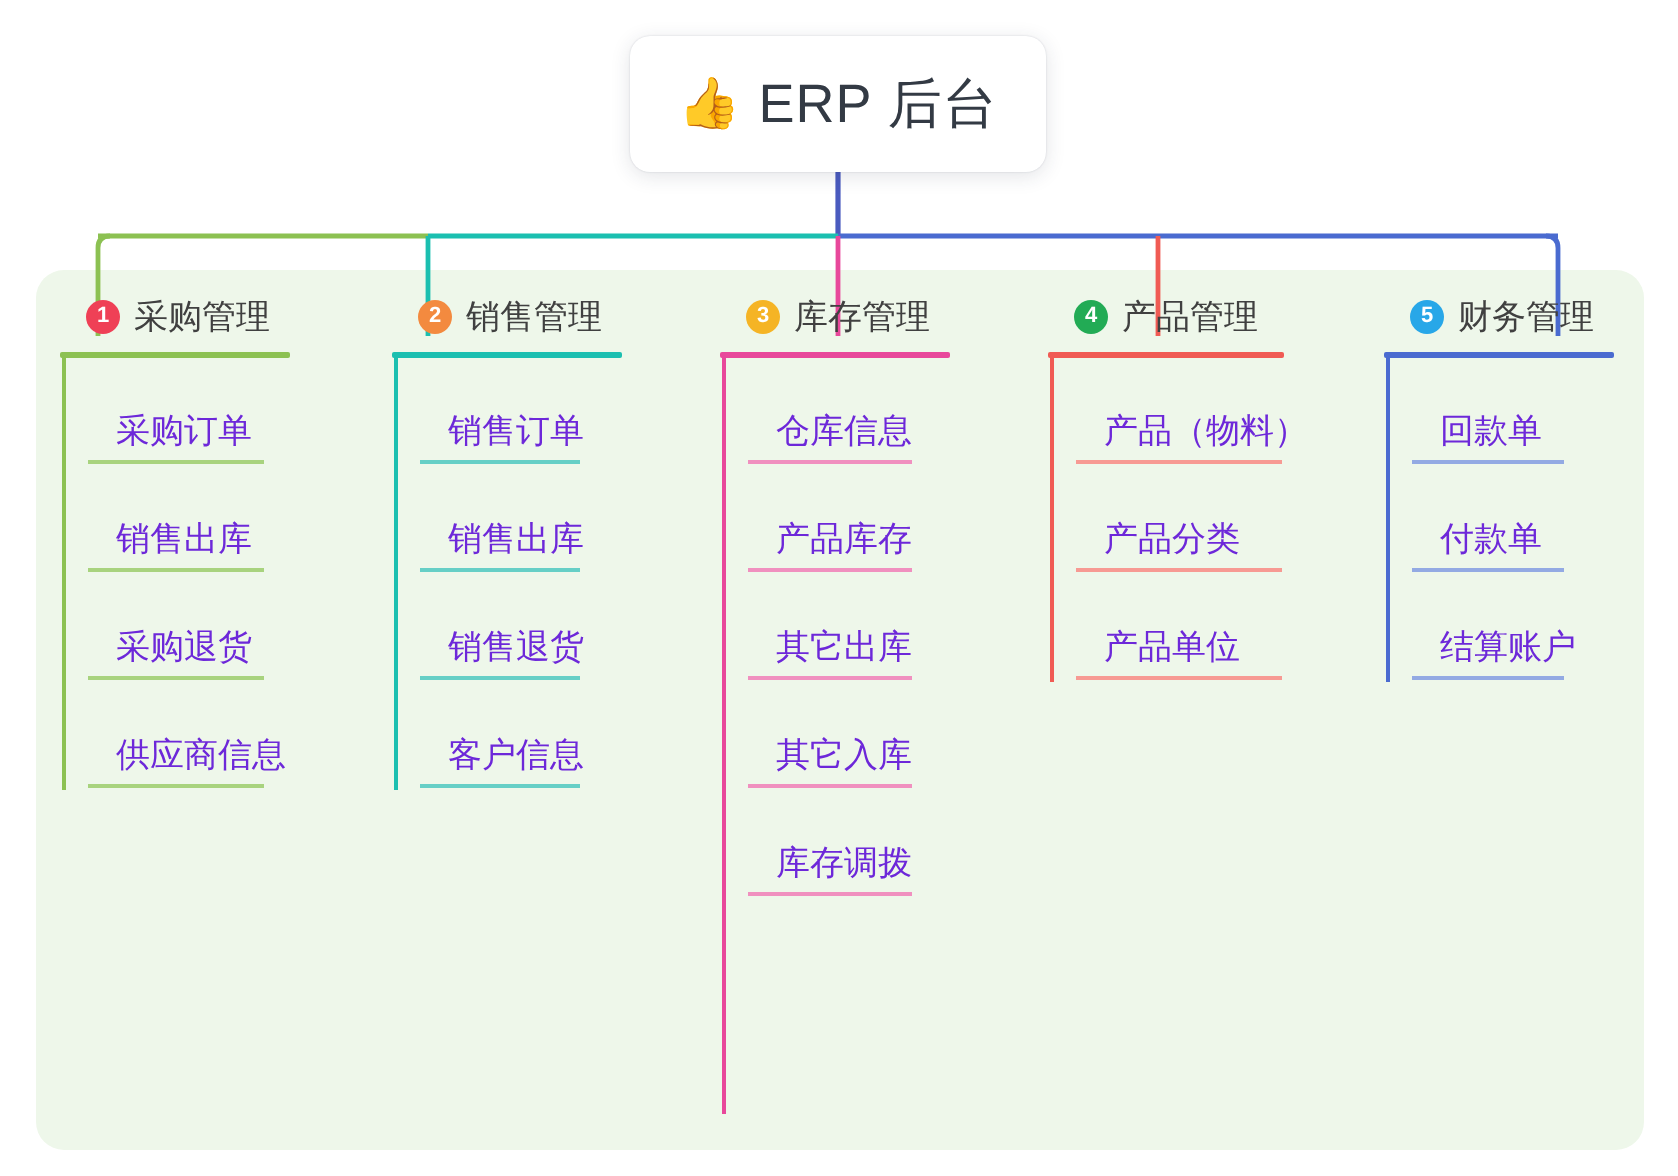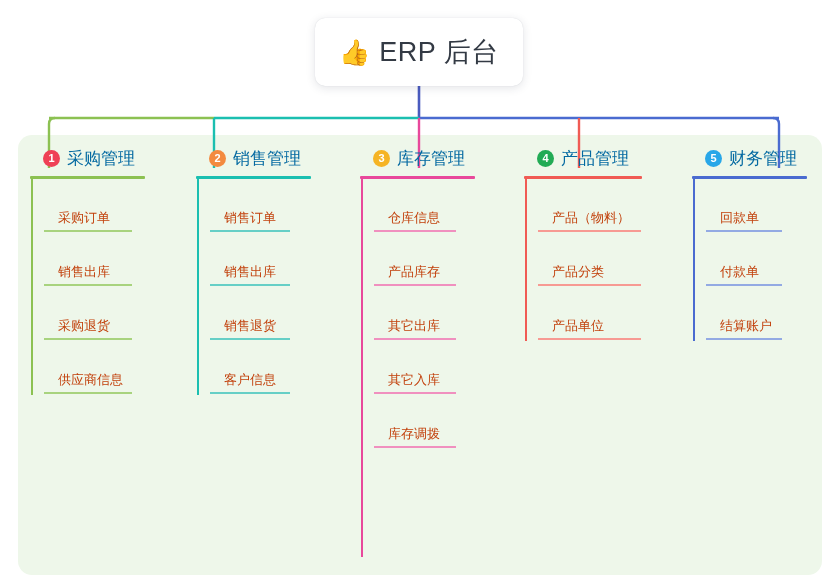--- a/index.html
+++ b/index.html
@@ -86,21 +86,21 @@
     border-radius: 50%;
     color: #ffffff;
     font-size: 11px;
     line-height: 17px;
     text-align: center;
     font-weight: bold;
     flex: 0 0 auto;
   }
   .branch-title {
     font-size: 17px;
-    color: #0369a1;
+    color: #404040;
     white-space: nowrap;
   }
   .branch-underline {
     height: 3px;
     border-radius: 1px;
     margin-top: 6px;
   }
 
   
   .leaves {
@@ -115,22 +115,22 @@
     width: 2px;
   }
   .leaf {
     position: relative;
     height: 54px;
   }
   .leaf-text {
     position: absolute;
     left: 14px;
     bottom: 9px;
-    font-size: 13px;
-    color: #c2410c;
+    font-size: 17px;
+    color: #6d28d9;
     white-space: nowrap;
     font-family: Liberation Serif, serif;
   }
   .leaf-underline {
     position: absolute;
     left: 0;
     bottom: 4px;
     height: 2px;
   }
 

